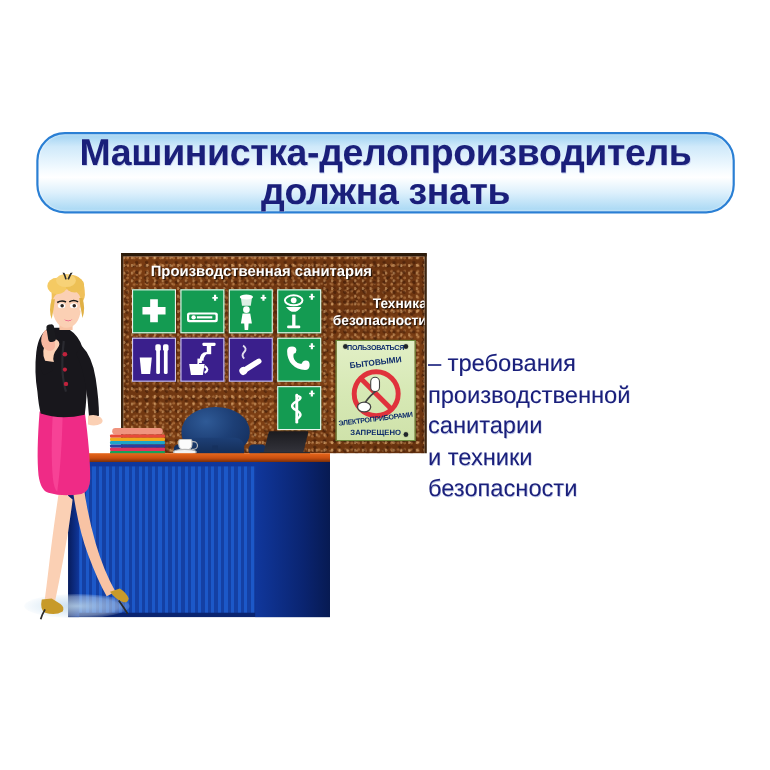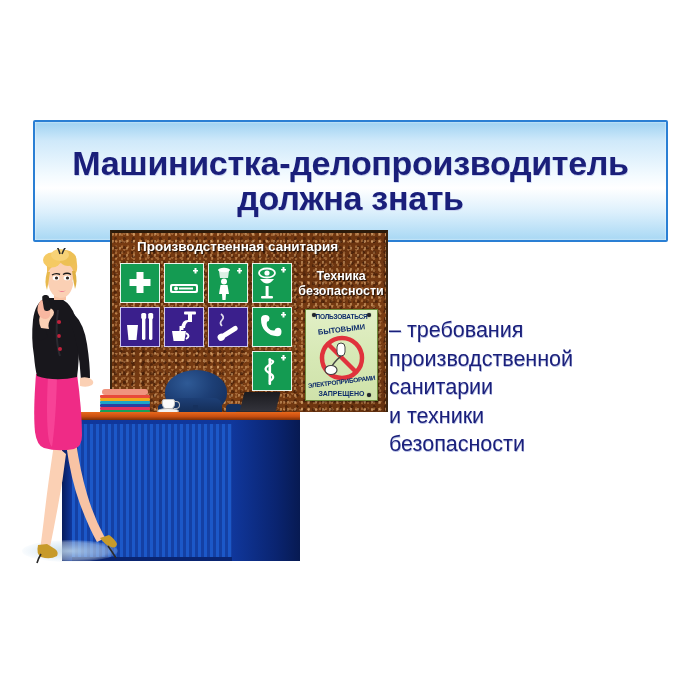--- a/index.html
+++ b/index.html
@@ -23,24 +23,24 @@
     height: 700px;
     background: #ffffff;
   }
 
   
   .banner {
     position: absolute;
     left: 33px;
     top: 120px;
     width: 635px;
-    height: 122px;
+    height: 74px;
     box-sizing: border-box;
     border: 2px solid #2a7fd4;
-    border-radius: 2px;
+    border-radius: 26px;
     background: linear-gradient(180deg,
         #9fd2f2 0%,
         #cfe9fa 16%,
         #f4fbff 46%,
         #ffffff 56%,
         #ddf0fc 76%,
         #a8d8f4 100%);
     display: flex;
     align-items: center;
     justify-content: center;
@@ -102,21 +102,21 @@
     color: #ffffff;
     text-shadow: 1px 1px 1px rgba(0,0,0,.75);
     white-space: nowrap;
     padding-left: 17px;
   }
   .board-subtitle {
     position: absolute;
     left: 182px;
     top: 36px;
     width: 94px;
-    text-align: center;
+    text-align: right;
     font-weight: bold;
     font-size: 12.5px;
     line-height: 1.2;
     color: #ffffff;
     text-shadow: 1px 1px 1px rgba(0,0,0,.8);
     white-space: pre-line;
   }
 
   
   .sign {

